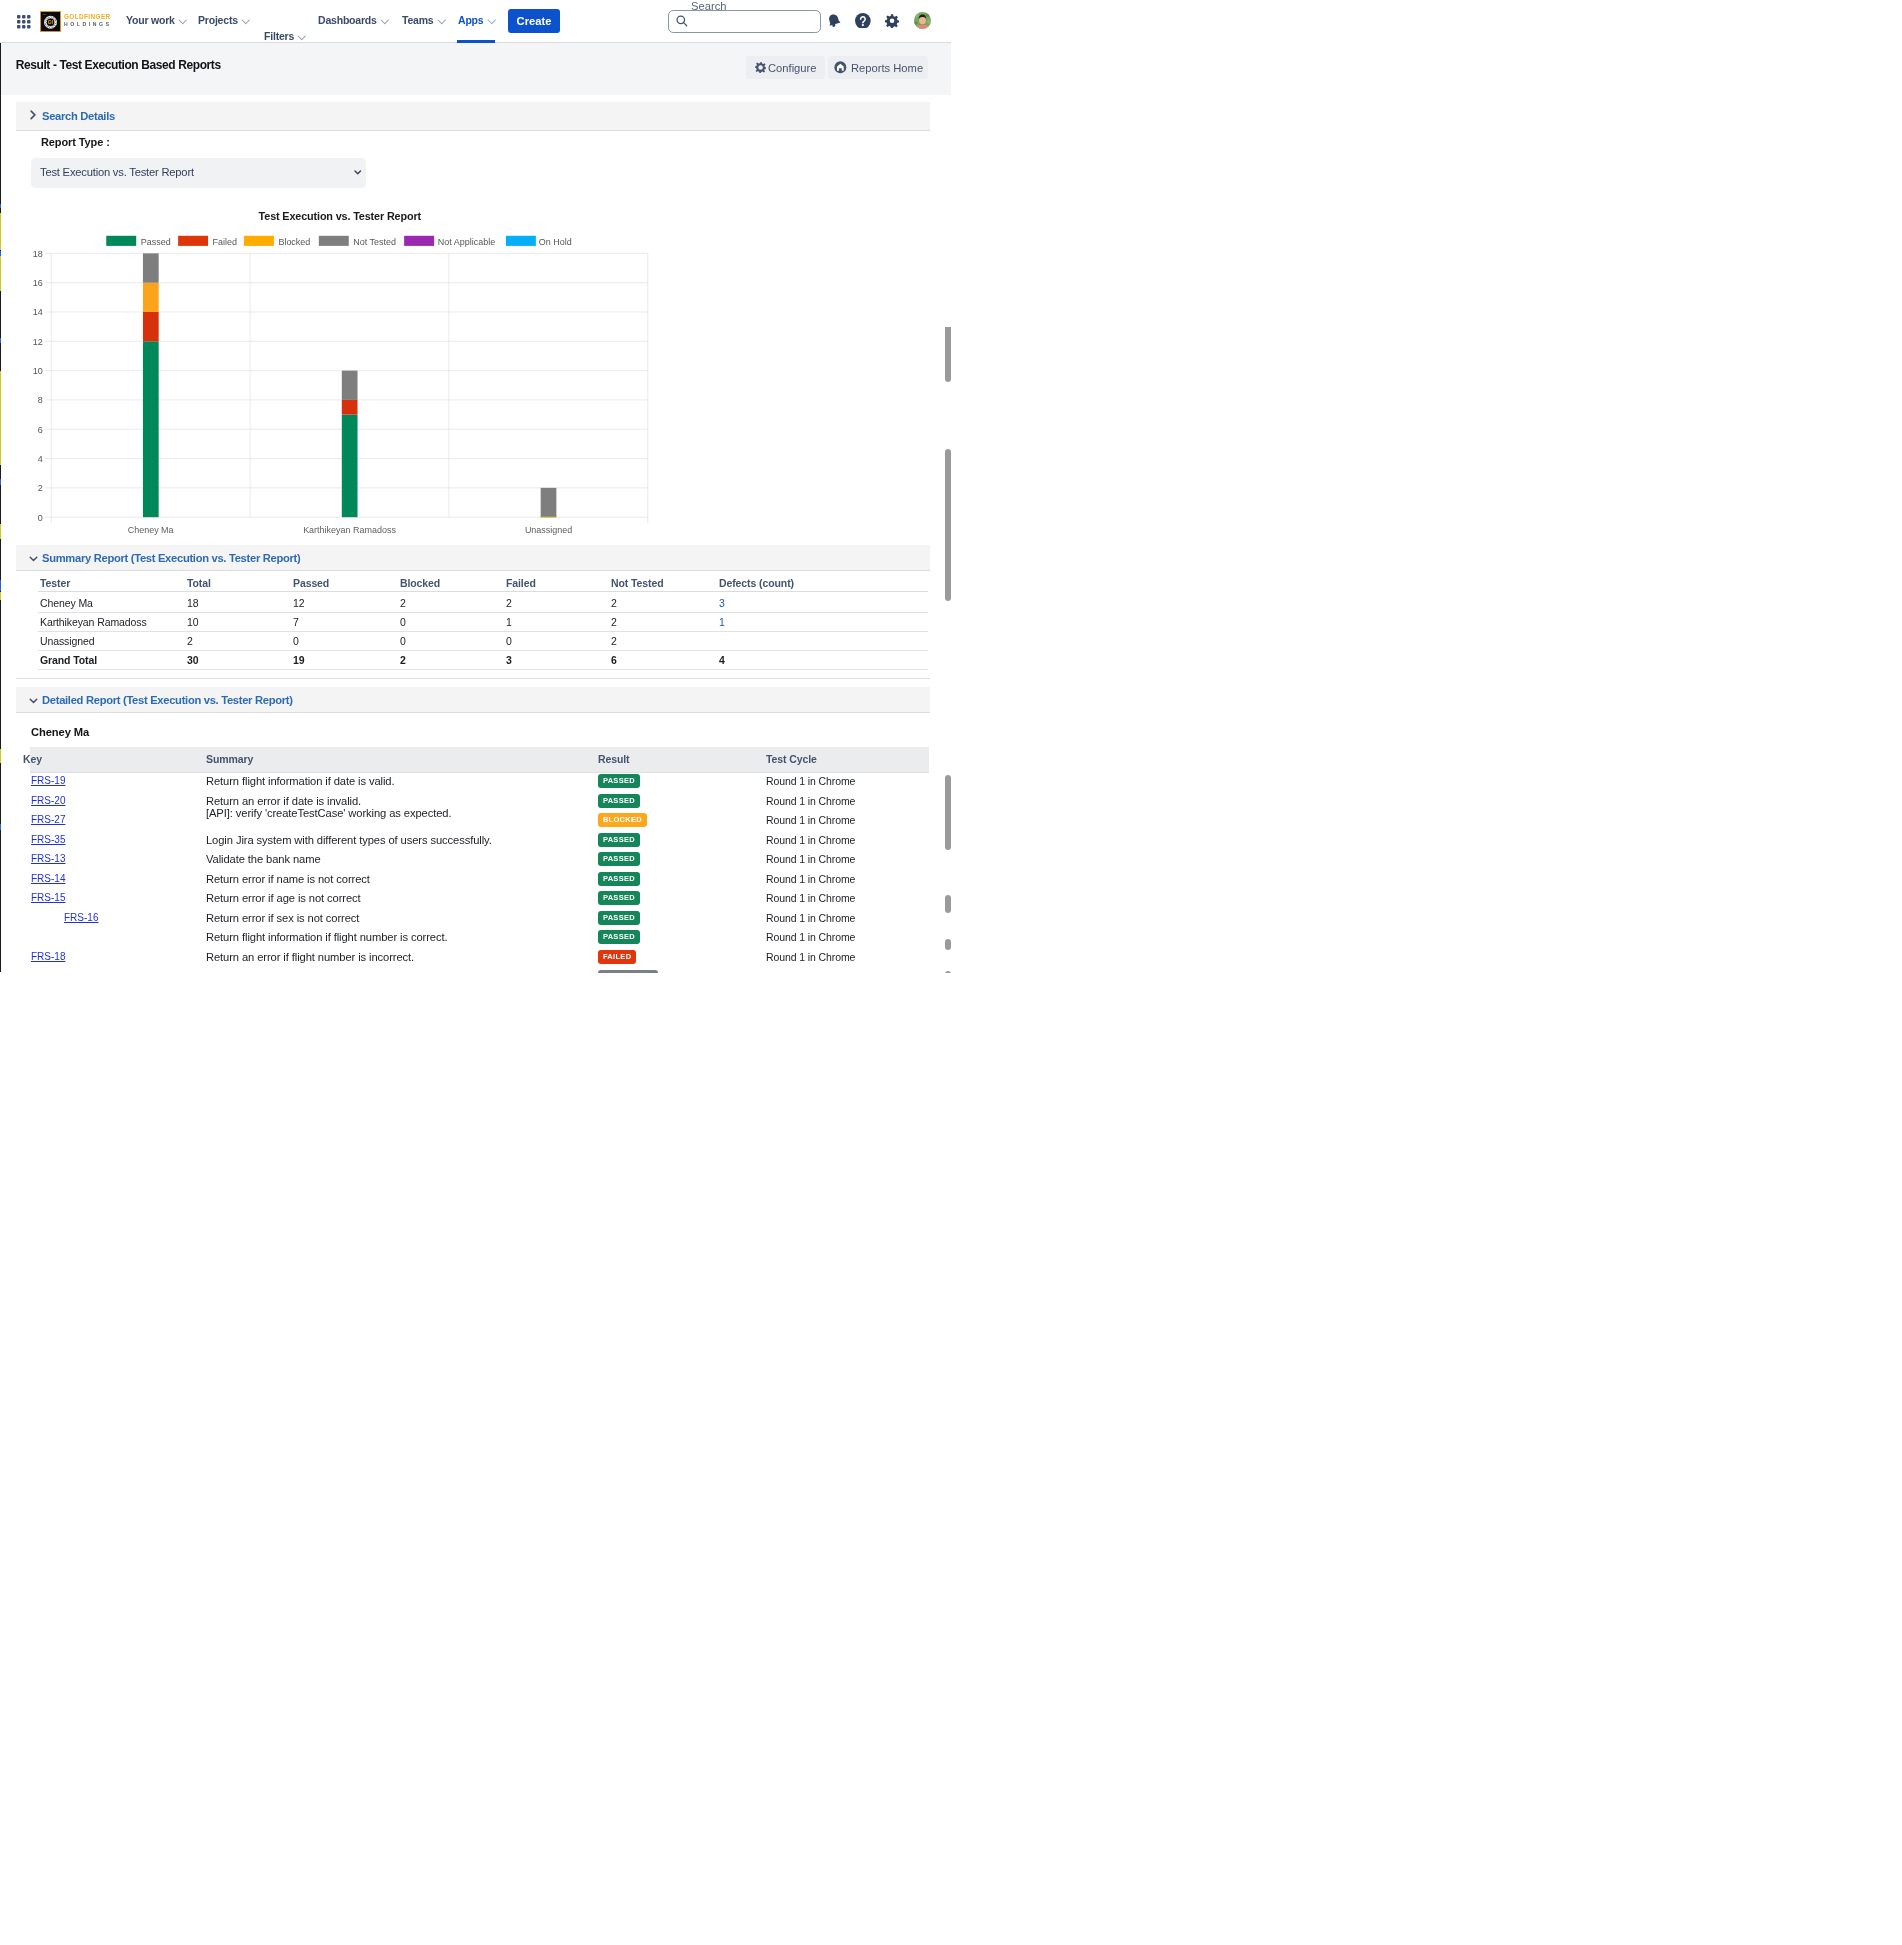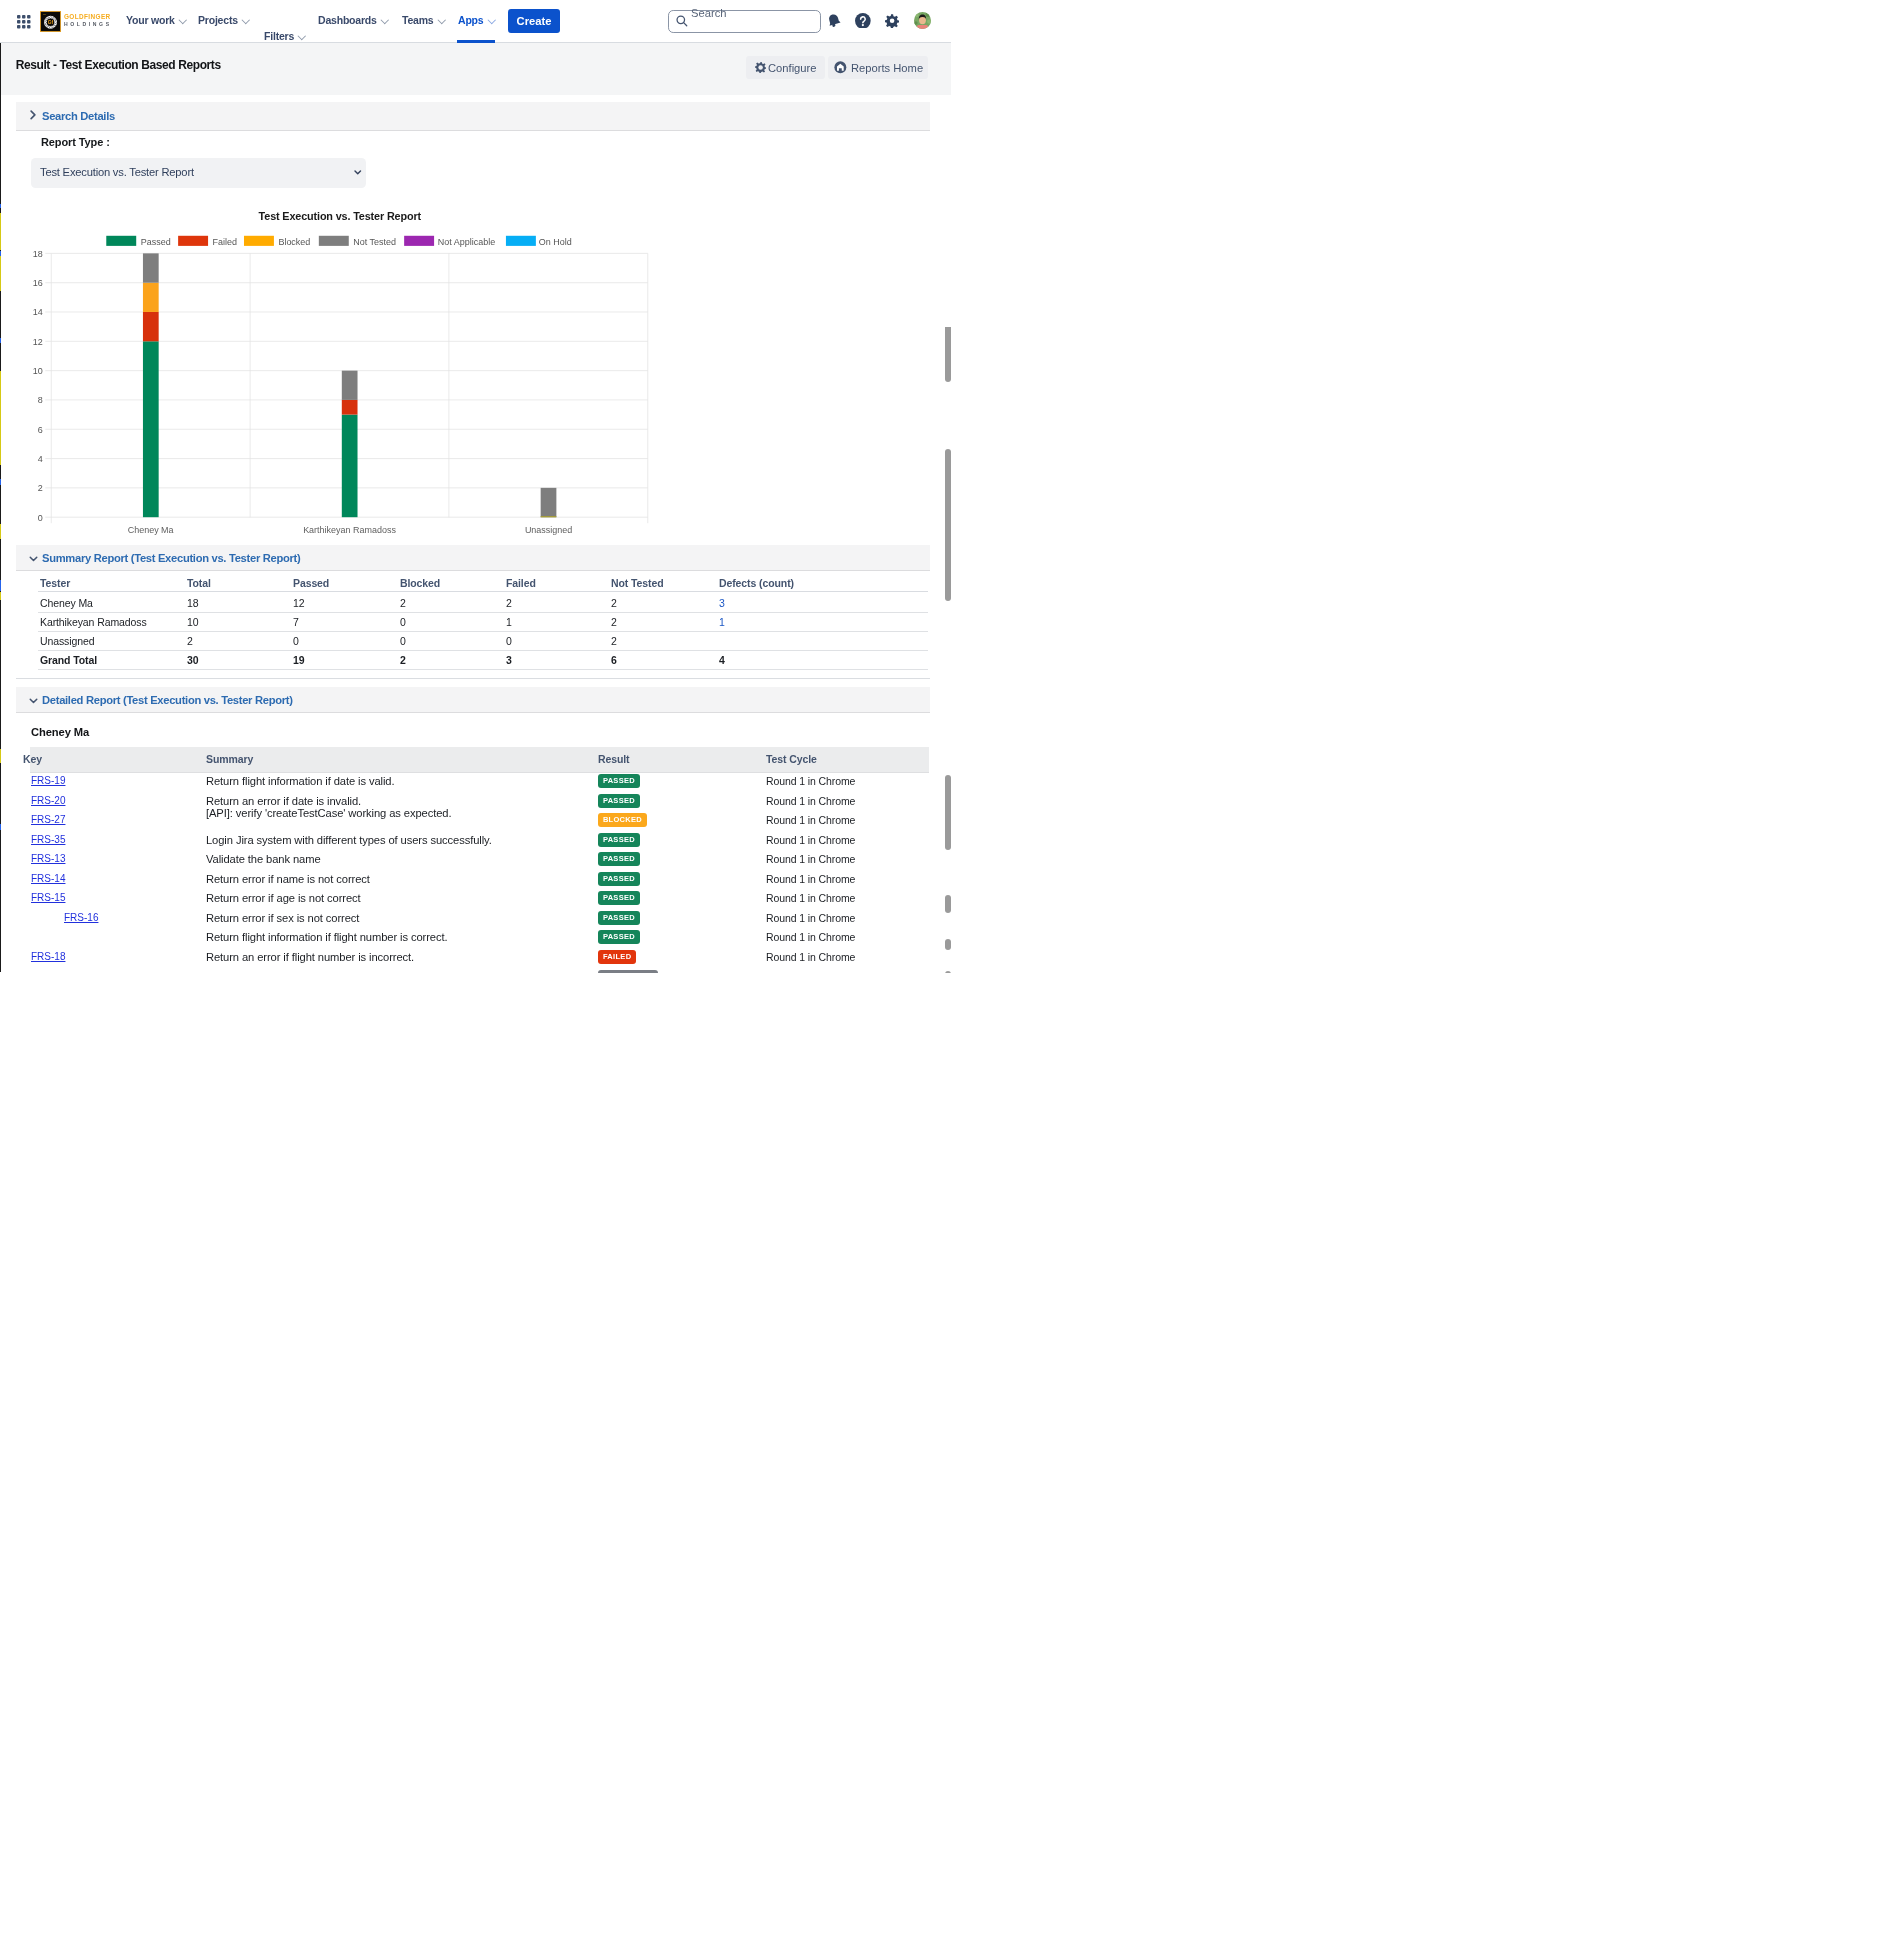--- a/index.html
+++ b/index.html
@@ -70,21 +70,21 @@
   </style>
   <div class="abs" style="left:457px;top:40px;width:38px;height:3px;background:#0b52cc;"></div>
 
   <div class="abs" style="left:508px;top:9px;width:52px;height:24px;background:#0b52cc;border-radius:3px;color:#fff;font-size:11.2px;font-weight:600;text-align:center;line-height:24px;">Create</div>
 
   <div class="abs" style="left:668px;top:9.7px;width:153px;height:23px;border:1.2px solid #8b95a6;border-radius:5.2px;"></div>
   <svg class="abs" style="left:676px;top:15px;" width="12" height="12" viewBox="0 0 16 16">
       <circle cx="6.4" cy="6.4" r="5" fill="none" stroke="#44546f" stroke-width="1.7"></circle>
       <line x1="10.2" y1="10.2" x2="14.3" y2="14.3" stroke="#44546f" stroke-width="1.7" stroke-linecap="round"></line>
     </svg>
-  <div class="abs" style="left:691px;top:7px;font-size:11.2px;color:#596579;">Search</div>
+  <div class="abs" style="left:691px;top:0;font-size:11.2px;color:#596579;">Search</div>
 
   <svg class="abs" style="left:826px;top:12.7px;" width="16.5" height="16.5" viewBox="0 0 22 22">
     <g transform="rotate(-16 11 11)" fill="#2e415e">
       <path d="M11 1.8 C7.3 1.8 5 4.4 5 8 L5 12 L3.4 15 L18.6 15 L17 12 L17 8 C17 4.4 14.7 1.8 11 1.8 Z"></path>
       <circle cx="9.0" cy="16.0" r="2.1"></circle>
     </g>
   </svg>
 
   <svg class="abs" style="left:855px;top:12.7px;" width="15.7" height="15.7" viewBox="0 0 21 21">
     <circle cx="10.5" cy="10.5" r="10.5" fill="#2e415e"></circle>

